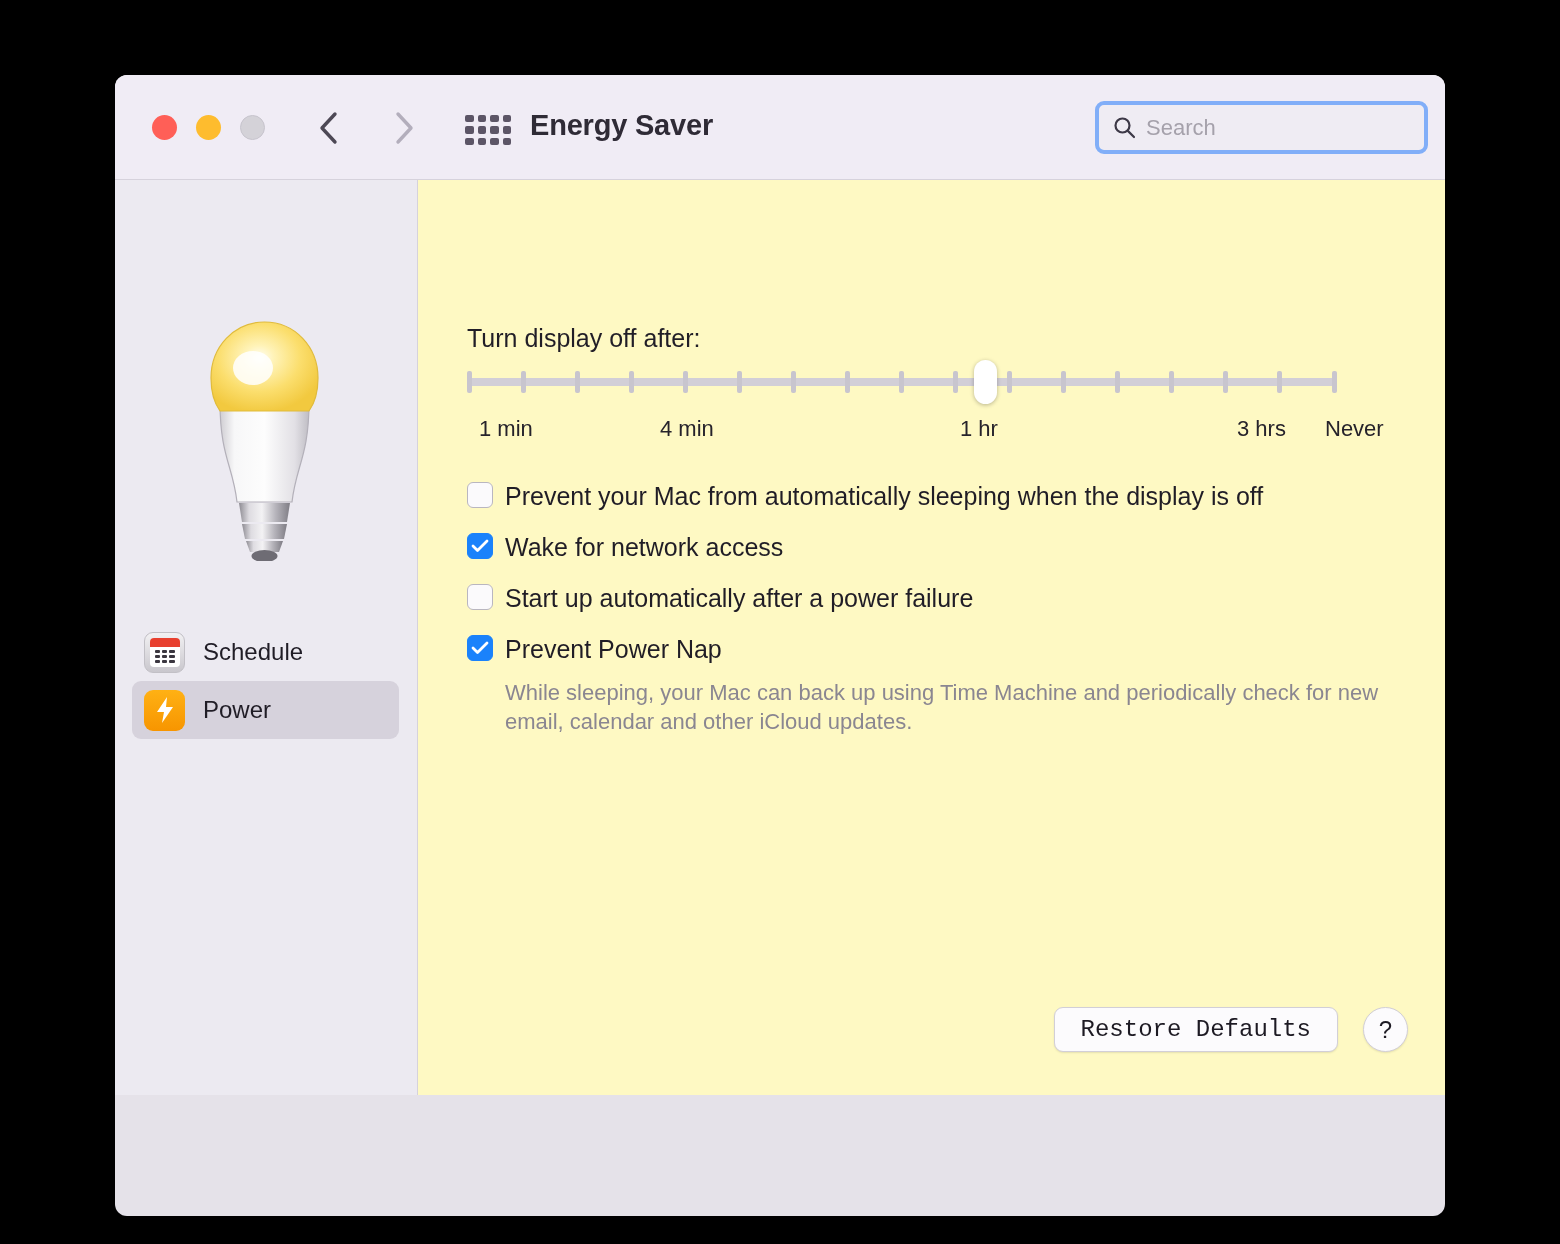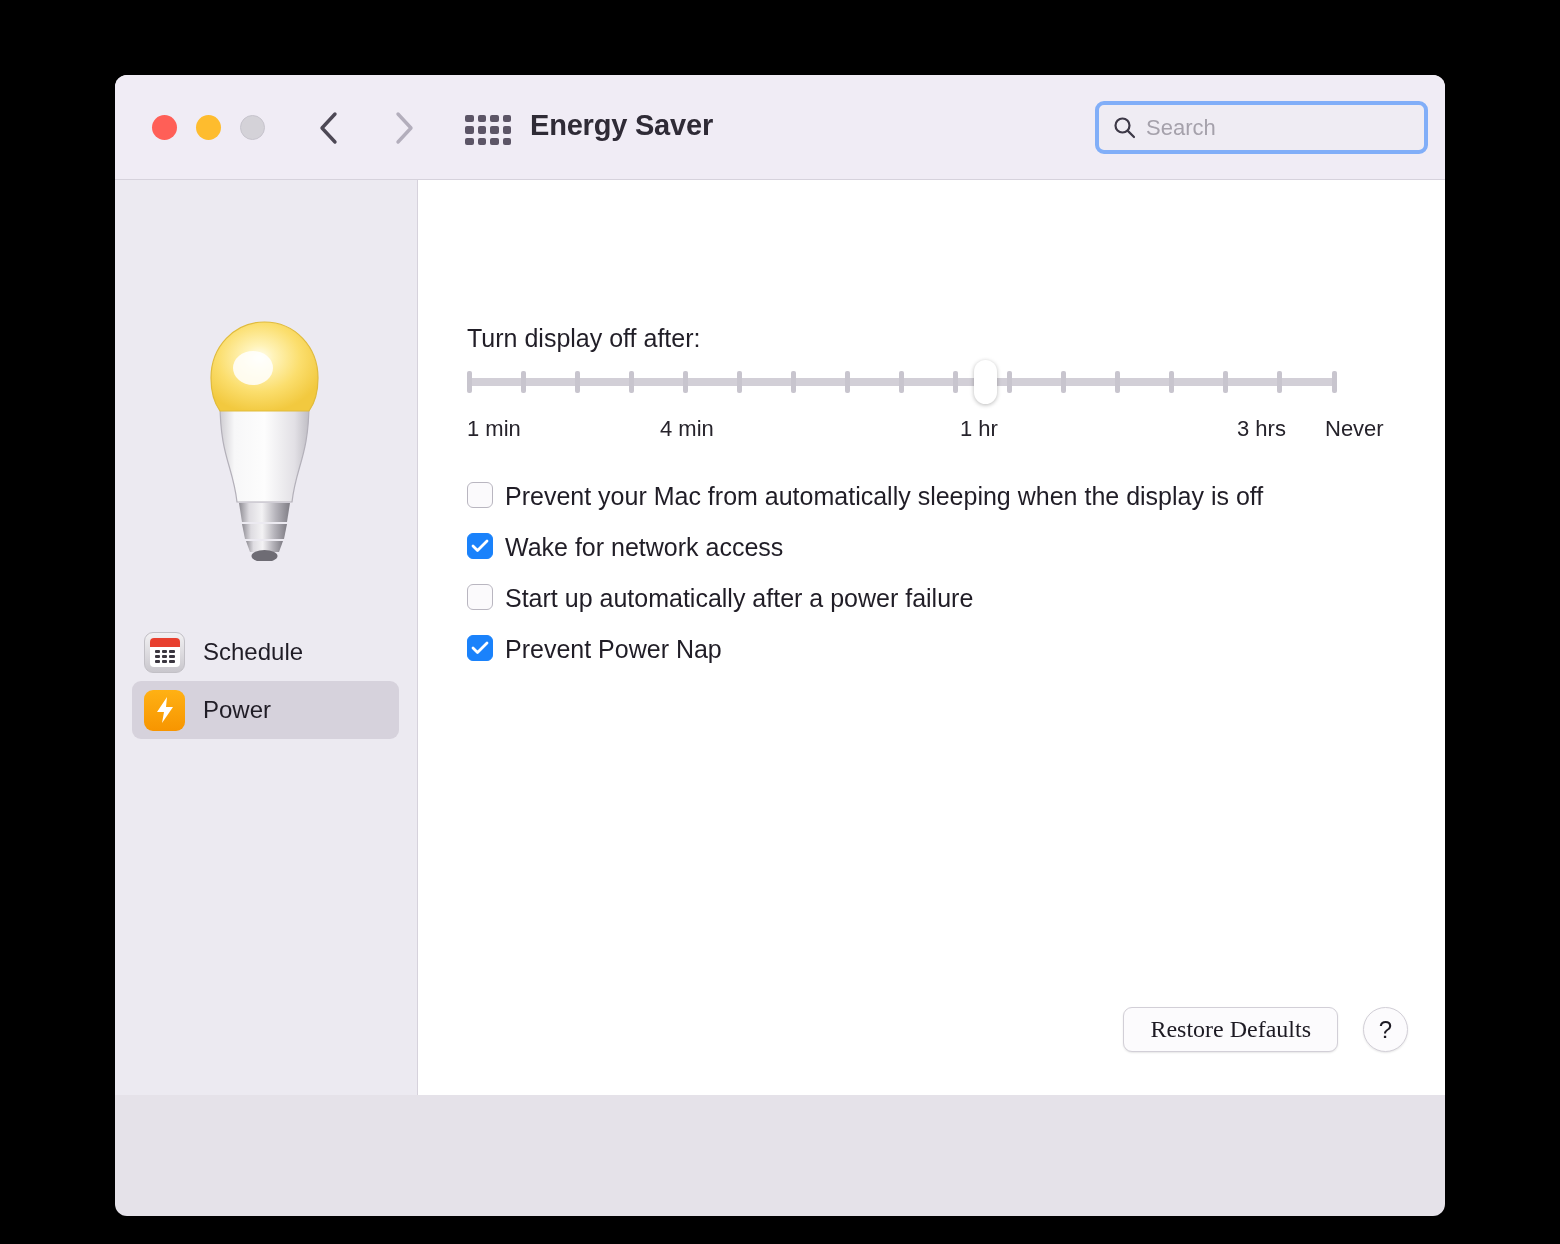--- a/index.html
+++ b/index.html
@@ -120,21 +120,21 @@
     overflow: hidden; display: flex; flex-direction: column;
   }
   .cal-head { height: 9px; background: #e8402f; }
   .cal-dots {
     flex: 1; display: grid; grid-template-columns: repeat(3, 1fr);
     grid-template-rows: repeat(3, 1fr); gap: 2px; padding: 3px 5px;
   }
   .cal-dots i { background: #3b3740; border-radius: 1px; display: block; }
 
   
-  #content { flex: 1; position: relative; background: #ffffff; }
+  #content { flex: 1; position: relative; background: #fef9c3; }
 
   #slider-label {
     position: absolute; left: 49px; top: 144px;
     font-size: 25px; color: #211e27;
   }
 
   #slider-area { position: absolute; left: 49px; top: 198px; width: 870px; }
   #slider-track {
     position: relative; height: 8px; background: #d2cfd7;
     border-radius: 4px;
@@ -177,21 +177,21 @@
     font-size: 22px; color: #8a8691; line-height: 29px;
     max-width: 905px;
   }
 
   
   #restore-btn {
     position: absolute; right: 107px; bottom: 43px;
     height: 45px; padding: 0 26px;
     border-radius: 9px; border: 1px solid #d2cfd7;
     background: #fcfbfd;
-    font-family: Liberation Serif, serif;
+    font-family: Liberation Mono, monospace;
     font-size: 24px; color: #1d1a23;
     box-shadow: 0 1px 2px rgba(0,0,0,0.10);
     cursor: pointer;
   }
   #help-btn {
     position: absolute; right: 37px; bottom: 43px;
     width: 45px; height: 45px; border-radius: 50%;
     border: 1px solid #d2cfd7; background: #fcfbfd;
     font-family: "Liberation Sans", sans-serif;
     font-size: 24px; color: #1d1a23;
@@ -343,21 +343,21 @@
           <span class="tick" style="left:486px"></span>
           <span class="tick" style="left:540px"></span>
           <span class="tick" style="left:594px"></span>
           <span class="tick" style="left:648px"></span>
           <span class="tick" style="left:702px"></span>
           <span class="tick" style="left:756px"></span>
           <span class="tick" style="left:810px"></span>
           <span class="tick" style="left:865px"></span>
           <div id="slider-thumb" style="left:518px"></div>
         </div>
-        <span class="slider-caption" style="left:0px">1 min</span>
+        <span class="slider-caption" style="left:12px">1 min</span>
         <span class="slider-caption" style="left:193px">4 min</span>
         <span class="slider-caption" style="left:493px">1 hr</span>
         <span class="slider-caption" style="left:770px">3 hrs</span>
         <span class="slider-caption" style="left:858px">Never</span>
       </div>
 
       <div id="checkrows">
 
         <div class="crow">
           <span class="cbox">
@@ -384,20 +384,21 @@
 
         <div class="crow">
           <span class="cbox on">
             <svg class="chk" width="18" height="14" viewBox="0 0 18 14">
               <polyline points="2,7 6.5,11.5 16,2" fill="none" stroke="#ffffff" stroke-width="2.8" stroke-linecap="round" stroke-linejoin="round"></polyline>
             </svg>
           </span>
           <span class="crow-label">Prevent Power Nap</span>
         </div>
 
+        <div id="nap-desc">While sleeping, your Mac can back up using Time Machine and periodically check for new email, calendar and other iCloud updates.</div>
       </div>
 
       <button id="restore-btn">Restore Defaults</button>
       <button id="help-btn">?</button>
 
     </div>
   </div>
 </div>
 
 </body></html>

